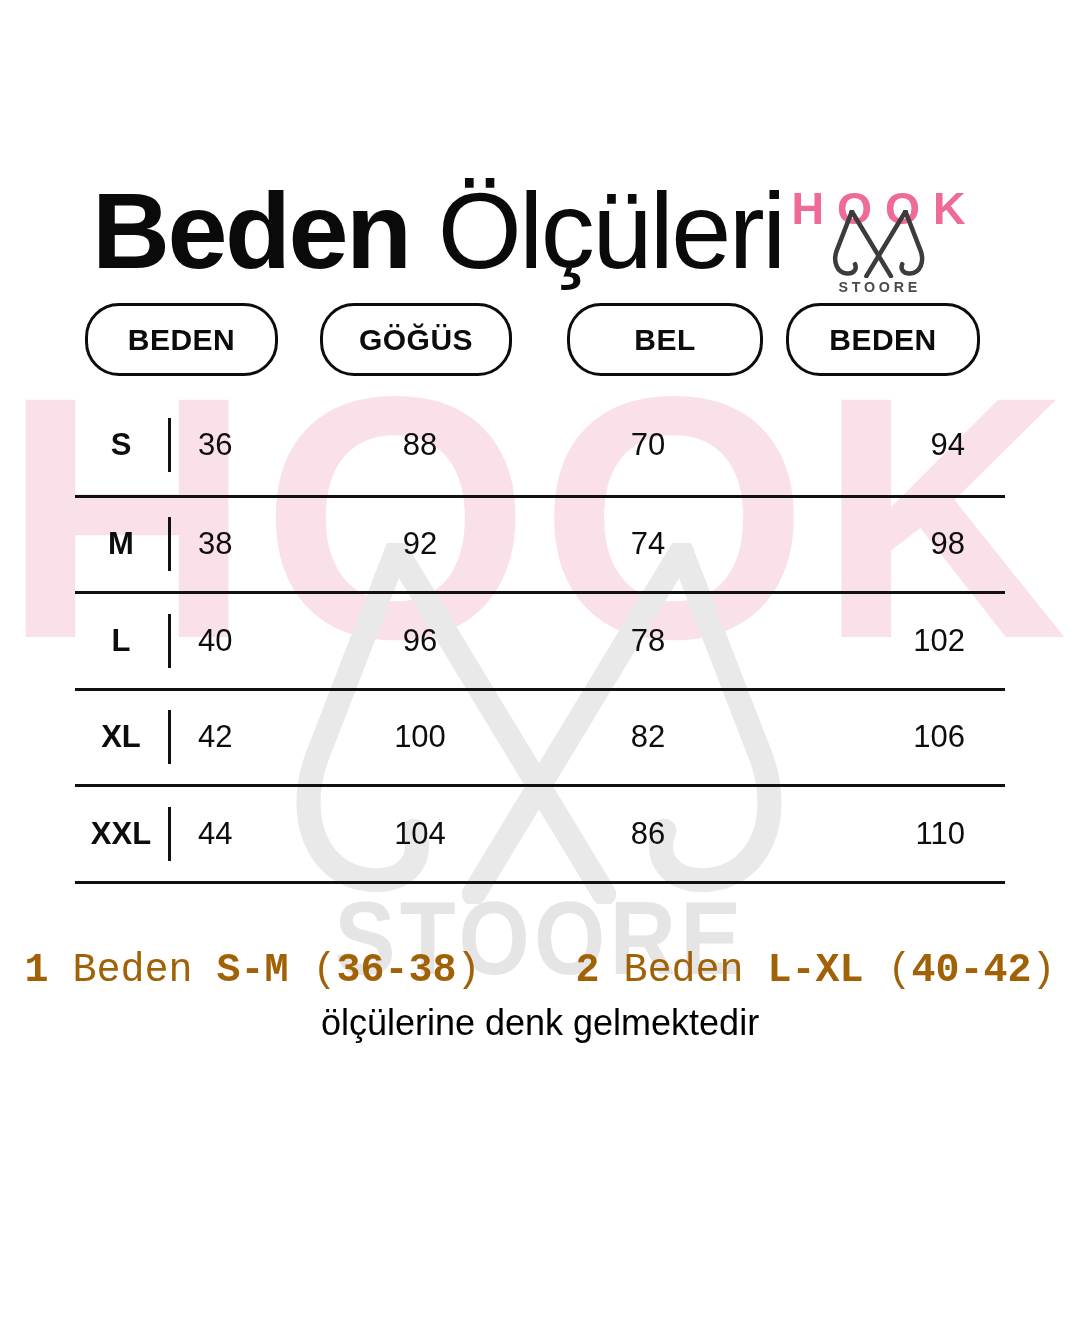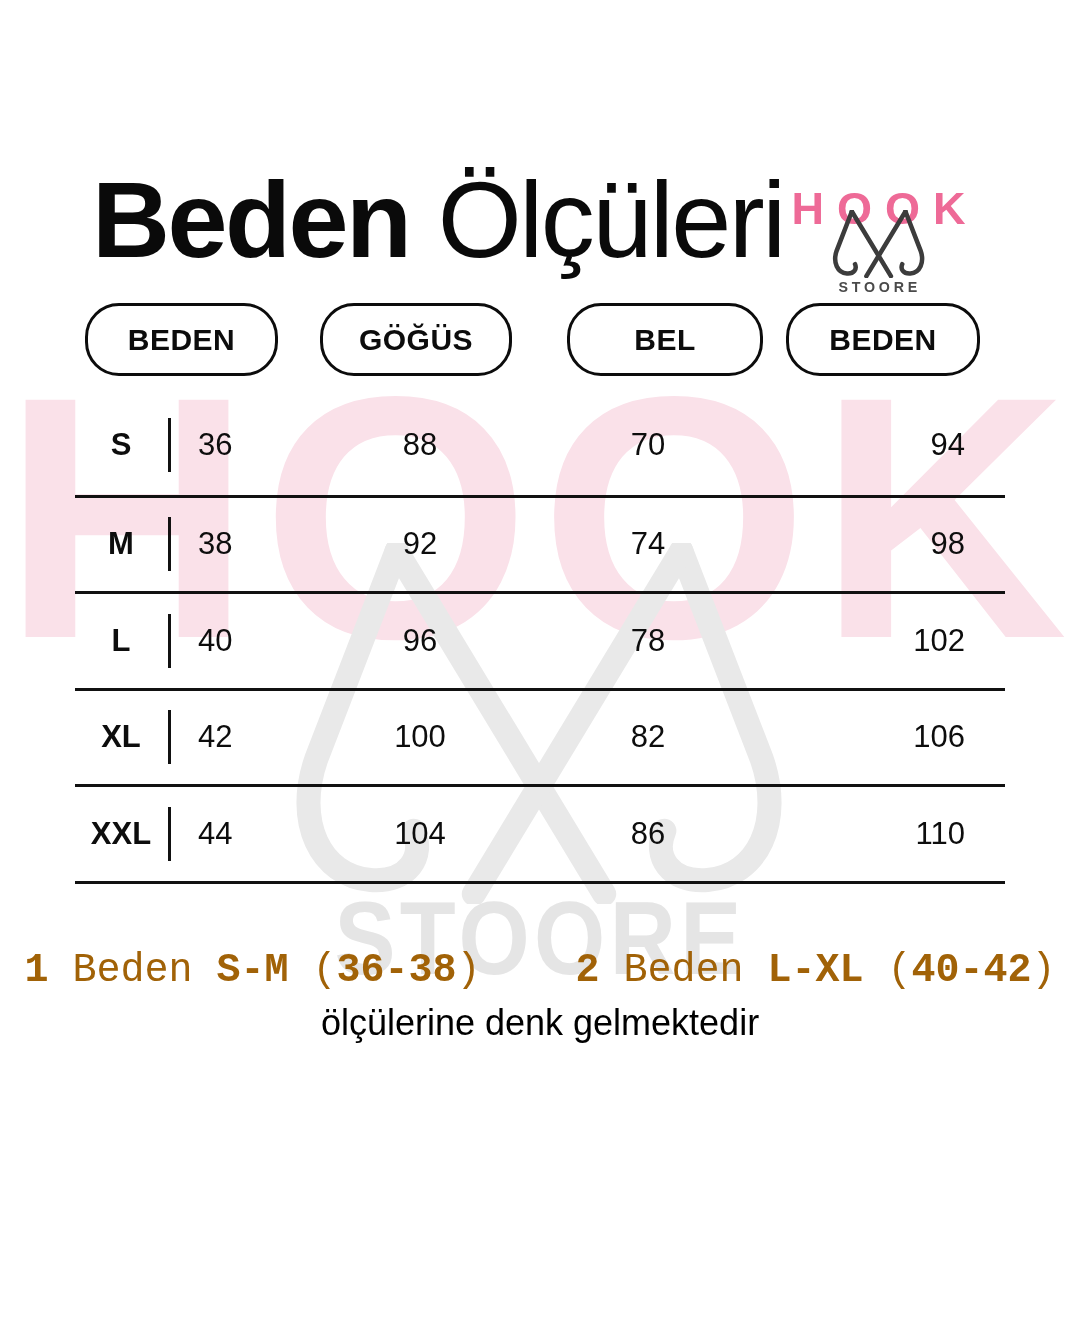--- a/index.html
+++ b/index.html
@@ -10,21 +10,21 @@
   .watermark{position:absolute;inset:0;z-index:0;pointer-events:none;}
   .wm-hook{position:absolute;top:345px;left:50%;transform:translateX(-50%);
     font-size:345px;font-weight:700;letter-spacing:10px;line-height:1;
     color:#fae1e9;white-space:nowrap;}
   .wm-pins{position:absolute;left:258px;top:543px;width:562px;height:361px;color:#e9e9e9;}
   .wm-stoore{position:absolute;top:886px;left:0;width:100%;text-align:center;
     font-size:104px;font-weight:700;letter-spacing:5px;line-height:1;
     color:#e5e5e5;transform:scaleX(0.88);}
 
   
-  .title{position:absolute;left:92px;top:162px;z-index:2;margin:0;
+  .title{position:absolute;left:92px;top:173px;z-index:2;margin:0;
     font-size:108px;line-height:1.08;letter-spacing:-2.5px;color:#0a0a0a;white-space:nowrap;}
   .t-bold{font-weight:700;}
   .t-reg{font-weight:400;margin-left:0.26em;}
 
   
   .logo{position:absolute;left:786px;top:186px;width:198px;height:118px;z-index:2;}
   .logo-hook{text-align:center;font-size:45px;font-weight:700;letter-spacing:13px;
     line-height:1;color:#ee6a97;white-space:nowrap;}
   .logo-pins{position:absolute;left:50%;top:24px;transform:translateX(-56%);
     width:106px;height:68px;color:#3c3c3c;}

